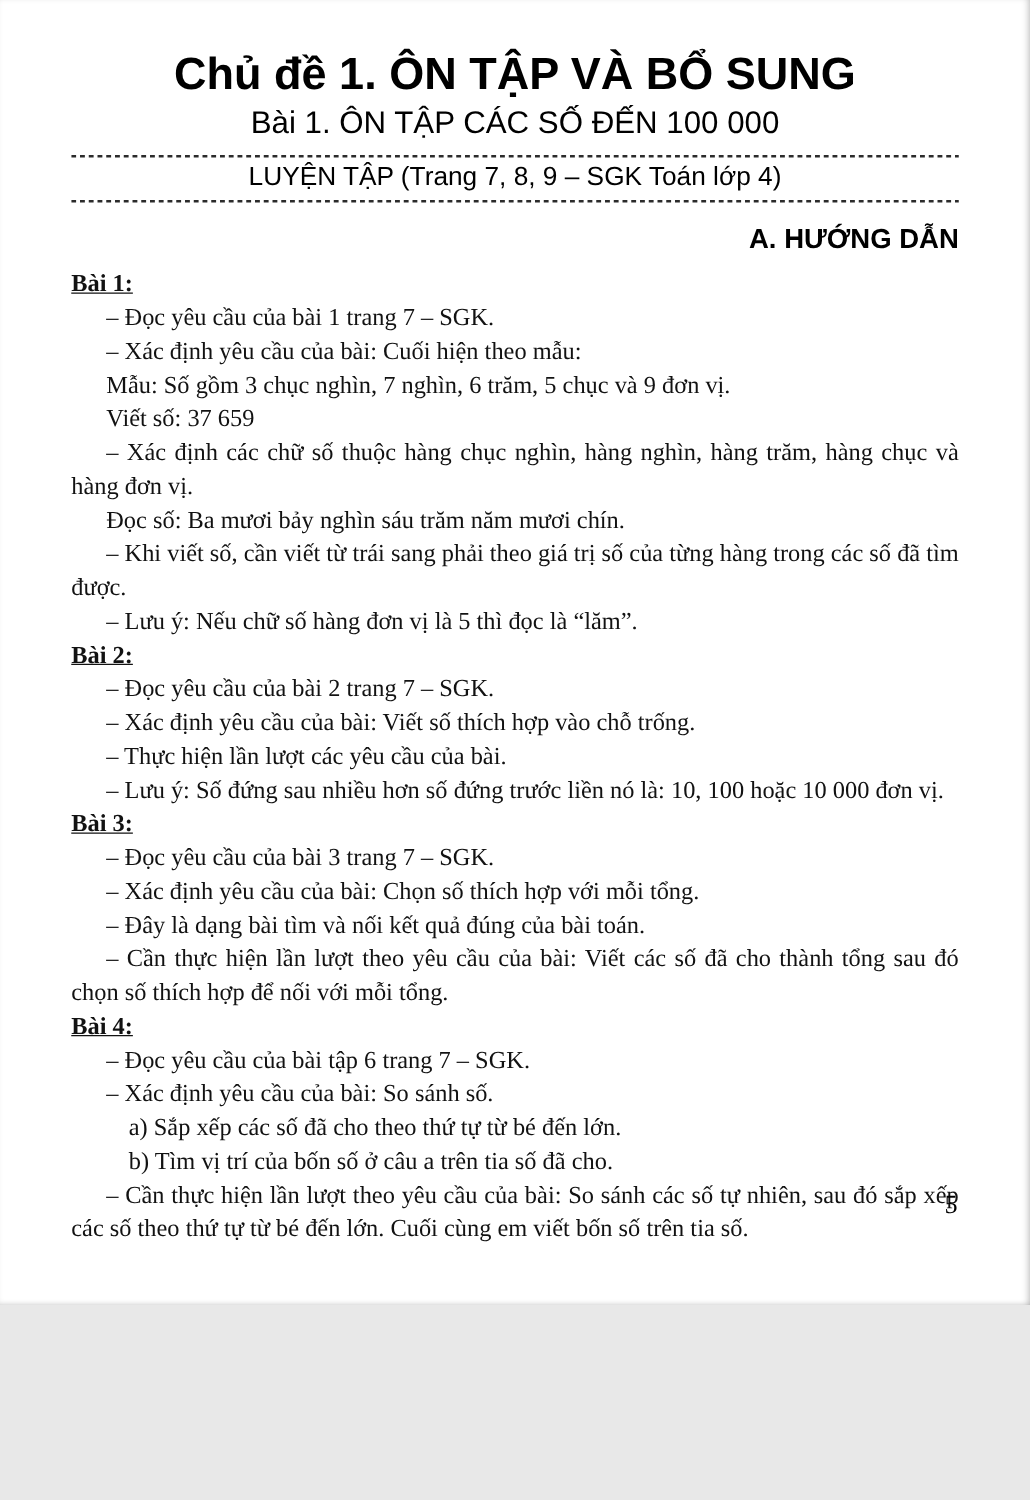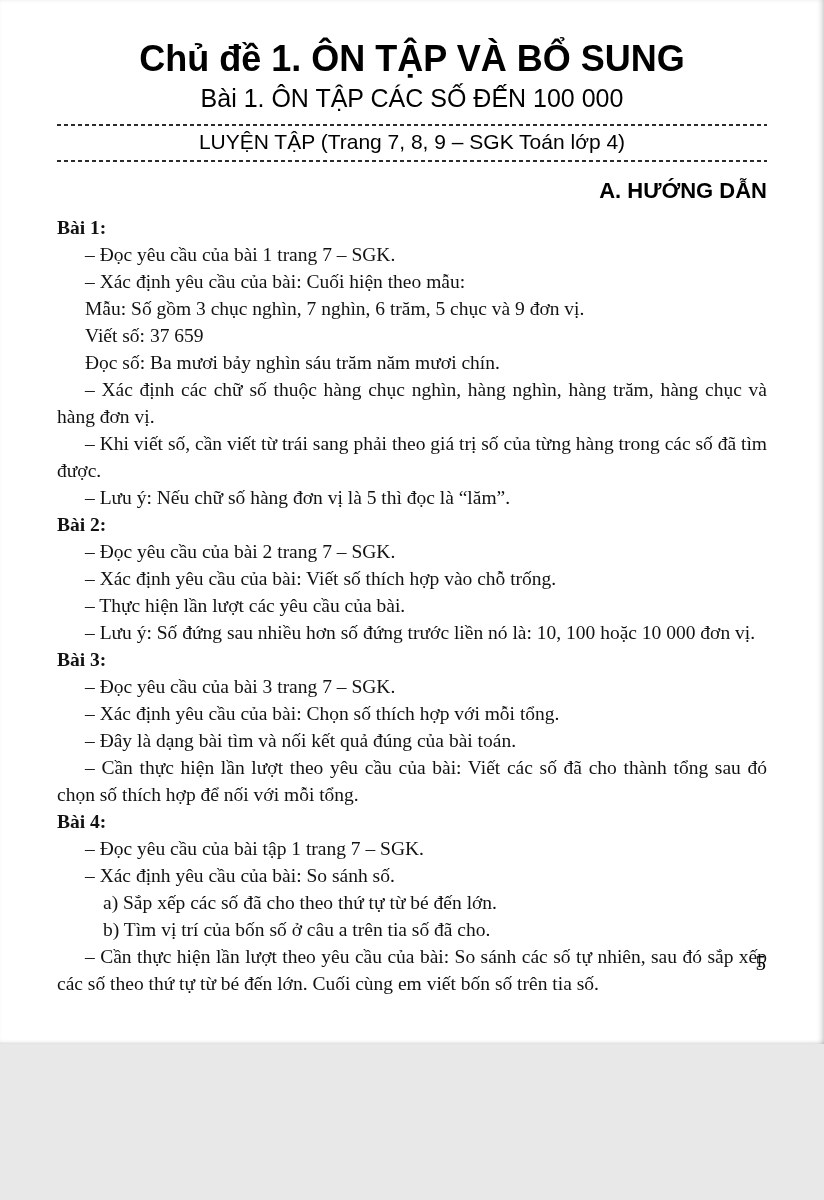--- a/index.html
+++ b/index.html
@@ -64,20 +64,21 @@
   }
   .content p {
     margin: 0;
     font-size: 19.5px;
     line-height: 27px;
     text-align: justify;
   }
   .content p.b {
     font-weight: 700;
     text-indent: 0;
+    text-decoration: underline;
   }
   .content p.i {
     text-indent: 28px;
   }
   .content p.i2 {
     text-indent: 46px;
   }
   .page-number {
     position: absolute;
     right: 58px;
@@ -101,36 +102,36 @@
   </div>
 
   <h3 class="section-heading">A. HƯỚNG DẪN</h3>
 
   <div class="content">
     <p class="b">Bài 1:</p>
     <p class="i">– Đọc yêu cầu của bài 1 trang 7 – SGK.</p>
     <p class="i">– Xác định yêu cầu của bài: Cuối hiện theo mẫu:</p>
     <p class="i">Mẫu: Số gồm 3 chục nghìn, 7 nghìn, 6 trăm, 5 chục và 9 đơn vị.</p>
     <p class="i">Viết số: 37 659</p>
+    <p class="i">– Xác định các chữ số thuộc hàng chục nghìn, hàng nghìn, hàng trăm, hàng chục và hàng đơn vị.</p>
     <p class="i">Đọc số: Ba mươi bảy nghìn sáu trăm năm mươi chín.</p>
-    <p class="i">– Xác định các chữ số thuộc hàng chục nghìn, hàng nghìn, hàng trăm, hàng chục và hàng đơn vị.</p>
     <p class="i">– Khi viết số, cần viết từ trái sang phải theo giá trị số của từng hàng trong các số đã tìm được.</p>
     <p class="i">– Lưu ý: Nếu chữ số hàng đơn vị là 5 thì đọc là “lăm”.</p>
     <p class="b">Bài 2:</p>
     <p class="i">– Đọc yêu cầu của bài 2 trang 7 – SGK.</p>
     <p class="i">– Xác định yêu cầu của bài: Viết số thích hợp vào chỗ trống.</p>
     <p class="i">– Thực hiện lần lượt các yêu cầu của bài.</p>
     <p class="i">– Lưu ý: Số đứng sau nhiều hơn số đứng trước liền nó là: 10, 100 hoặc 10 000 đơn vị.</p>
     <p class="b">Bài 3:</p>
     <p class="i">– Đọc yêu cầu của bài 3 trang 7 – SGK.</p>
     <p class="i">– Xác định yêu cầu của bài: Chọn số thích hợp với mỗi tổng.</p>
     <p class="i">– Đây là dạng bài tìm và nối kết quả đúng của bài toán.</p>
     <p class="i">– Cần thực hiện lần lượt theo yêu cầu của bài: Viết các số đã cho thành tổng sau đó chọn số thích hợp để nối với mỗi tổng.</p>
     <p class="b">Bài 4:</p>
-    <p class="i">– Đọc yêu cầu của bài tập 1 trang 7 – SGK.</p>
+    <p class="i">– Đọc yêu cầu của bài tập 6 trang 7 – SGK.</p>
     <p class="i">– Xác định yêu cầu của bài: So sánh số.</p>
     <p class="i2">a) Sắp xếp các số đã cho theo thứ tự từ bé đến lớn.</p>
     <p class="i2">b) Tìm vị trí của bốn số ở câu a trên tia số đã cho.</p>
     <p class="i">– Cần thực hiện lần lượt theo yêu cầu của bài: So sánh các số tự nhiên, sau đó sắp xếp các số theo thứ tự từ bé đến lớn. Cuối cùng em viết bốn số trên tia số.</p>
   </div>
 
   <div class="page-number">5</div>
 
 </div>
 

